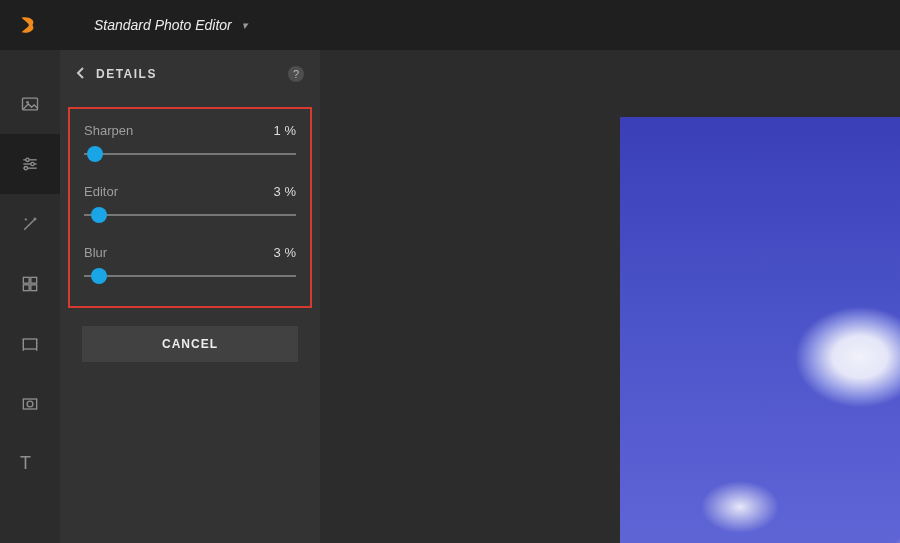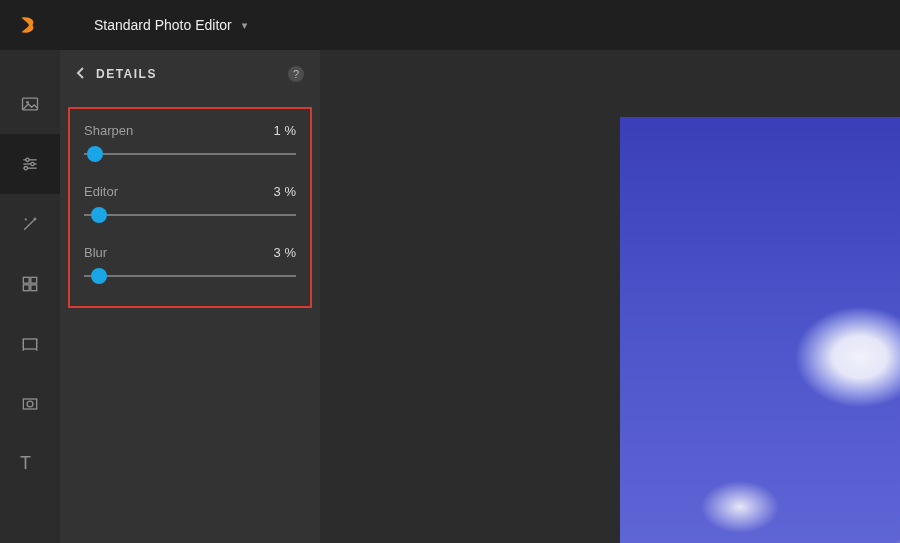--- a/index.html
+++ b/index.html
@@ -9,20 +9,21 @@
       font-family: -apple-system, BlinkMacSystemFont, "Segoe UI", Arial, sans-serif;
       overflow: hidden; color: #bdbdbd;
       font-size: 13px;
     }
     
     .topbar {
       height: 50px; width: 100%;
       background: #1f1f1f;
       display: flex; align-items: center;
       padding: 0 16px;
+      font-style: italic;
     }
     .logo {
       width: 22px; height: 22px;
       margin-right: 56px;
     }
     .app-title {
       color: #ececec; font-size: 14px;
       margin-right: 10px;
     }
     .chev { color: #9a9a9a; font-size: 11px; }
@@ -221,19 +222,20 @@
         </div>
         <div class="slider">
           <div class="track"></div>
           <div class="thumb" style="left:7%"></div>
         </div>
       </div>
 
     </div>
 
     <div class="btn-row">
+      <button class="btn btn-cancel">CANCEL</button>
     </div>
   </div>
 
   <div class="canvas">
     <div class="photo"></div>
   </div>
 </div>
 
 </body></html>

